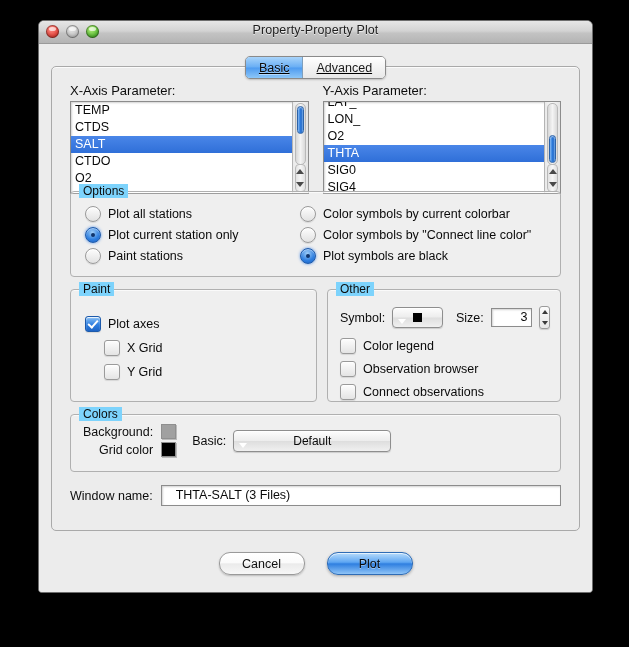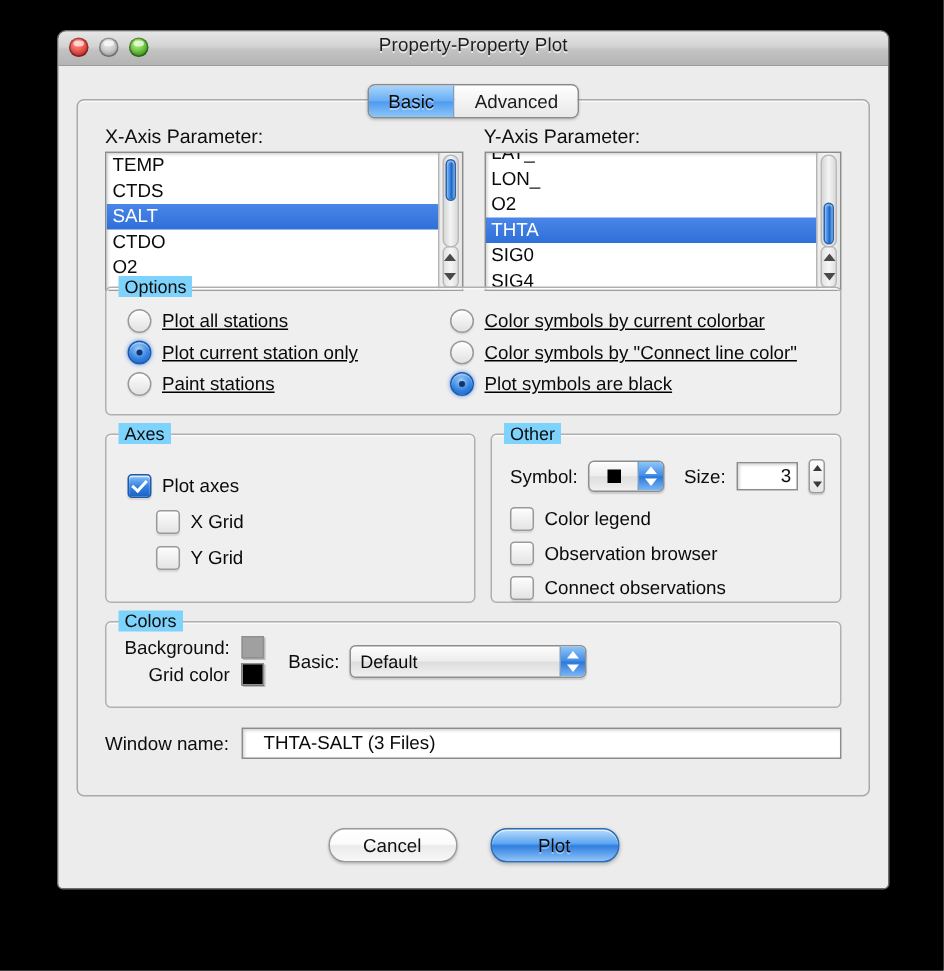--- a/index.html
+++ b/index.html
@@ -24,21 +24,21 @@
                 border-radius:50%;background:rgba(255,255,255,.66);}
   .l-close{background:radial-gradient(circle at 40% 32%,#ff8f87,#e4453c 62%,#b72a22);}
   .l-min{background:radial-gradient(circle at 40% 32%,#e4e4e4,#c6c6c6 62%,#aeaeae);}
   .l-zoom{background:radial-gradient(circle at 40% 32%,#b7f07e,#56b832 62%,#3a8b1f);}
 
   .body{position:relative;height:549px;background:#ececec;}
 
   
   .tabstrip{position:absolute;left:0;right:0;top:12px;display:flex;justify-content:center;z-index:5;}
   .tabs{display:flex;height:21px;border:1px solid #8a8a8a;border-radius:5px;overflow:hidden;
-        box-shadow:0 1px 2px rgba(0,0,0,.20);}
+        box-shadow:0 1px 2px rgba(0,0,0,.20);text-decoration:underline;}
   .tab{display:flex;align-items:center;justify-content:center;padding:0 13px;
        font-size:12.5px;color:#1b1b1b;}
   .tab.sel{background:linear-gradient(to bottom,#a9d4fa 0%,#69aef4 48%,#4e9bf0 52%,#8cc6f8 100%);
            color:#0b0b0b;border-right:1px solid #7f9fbd;
            text-shadow:0 1px 0 rgba(255,255,255,.45);}
   .tab.un{background:linear-gradient(to bottom,#ffffff 0%,#f3f3f3 50%,#e8e8e8 100%);}
 
   .tabpanel{position:absolute;left:12px;right:12px;top:22px;bottom:62px;
             background:#ececec;border:1px solid #a9a9a9;border-radius:5px;
             box-shadow:inset 0 1px 0 #fbfbfb;}
@@ -99,37 +99,37 @@
   .radio.on::after{content:"";position:absolute;left:4.5px;top:4.5px;width:4px;height:4px;
                    border-radius:50%;background:#10346b;}
   .check{width:14px;height:14px;border-radius:3px;flex:none;position:relative;
          background:linear-gradient(to bottom,#fdfdfd,#e4e4e4);
          border:1px solid #9a9a9a;box-shadow:inset 0 1px 1px rgba(255,255,255,.9),0 1px 1px rgba(0,0,0,.10);}
   .check.on{background:linear-gradient(to bottom,#8cc2f6,#2f7fe0 55%,#1d63c4);
             border:1px solid #1d5aab;}
   .check.on::after{content:"";position:absolute;left:4px;top:1px;width:4px;height:8px;
                    border:solid #fff;border-width:0 2px 2px 0;transform:rotate(42deg);}
 
-  .optgrid{position:absolute;left:14px;right:18px;top:14px;text-decoration:underline;}
+  .optgrid{position:absolute;left:14px;right:18px;top:14px;}
   .optgrid .row{display:flex;margin-bottom:5px;}
   .optgrid .c1{width:215px;}
   .optgrid .c2{flex:1;}
 
   
   .axbox{position:absolute;left:14px;top:26px;}
   .axbox .ctl{margin-bottom:8px;}
   .axbox .indent{margin-left:19px;}
 
   
   .otherbox{position:absolute;left:12px;right:10px;top:16px;}
   .srow{display:flex;align-items:center;gap:7px;margin-bottom:9px;}
 
-  .combo{height:19px;border-radius:4px;border:1px solid #8e8e8e;display:flex;
+  .combo{height:19px;border-radius:4px;border:1px solid #8e8e8e;display:flex;align-items:center;
          background:linear-gradient(to bottom,#fdfdfd,#ededed 48%,#dedede 52%,#f0f0f0);
-         box-shadow:0 1px 1px rgba(0,0,0,.15),inset 0 1px 0 #fff;overflow:hidden;}
+         box-shadow:0 1px 1px rgba(0,0,0,.15),inset 0 1px 0 #fff;overflow:hidden;flex-direction:column;}
   .combo .cval{flex:1;padding:0 6px;font-size:12px;color:#0a0a0a;display:flex;align-items:center;}
   .combo .stepper{width:16px;align-self:stretch;position:relative;border-left:1px solid #7f9fbd;
         background:linear-gradient(to bottom,#8fc5f7,#3f8ce8 48%,#2c78da 52%,#7cb8f4);}
   .combo .stepper .arr.up{top:3px;border-bottom-color:#fff;}
   .combo .stepper .arr.dn{bottom:3px;border-top-color:#fff;}
 
   #symbol-combo{width:74px;}
   .symglyph{width:9px;height:9px;background:#000;margin:0 auto;}
 
   .numfield{width:48px;height:17px;background:#fff;border:1px solid #8c8c8c;
@@ -272,21 +272,21 @@
             </div>
             <div class="c2 ctl">
               <span class="radio on"></span>
               <span>Plot symbols are black</span>
             </div>
           </div>
         </div>
       </div>
 
       <div class="group" id="g-axes">
-        <div class="gtitle">Axes</div>
+        <div class="gtitle">Paint</div>
         <div class="axbox">
           <div class="ctl">
             <span class="check on"></span>
             <span>Plot axes</span>
           </div>
           <div class="ctl indent">
             <span class="check"></span>
             <span>X Grid</span>
           </div>
           <div class="ctl indent">

